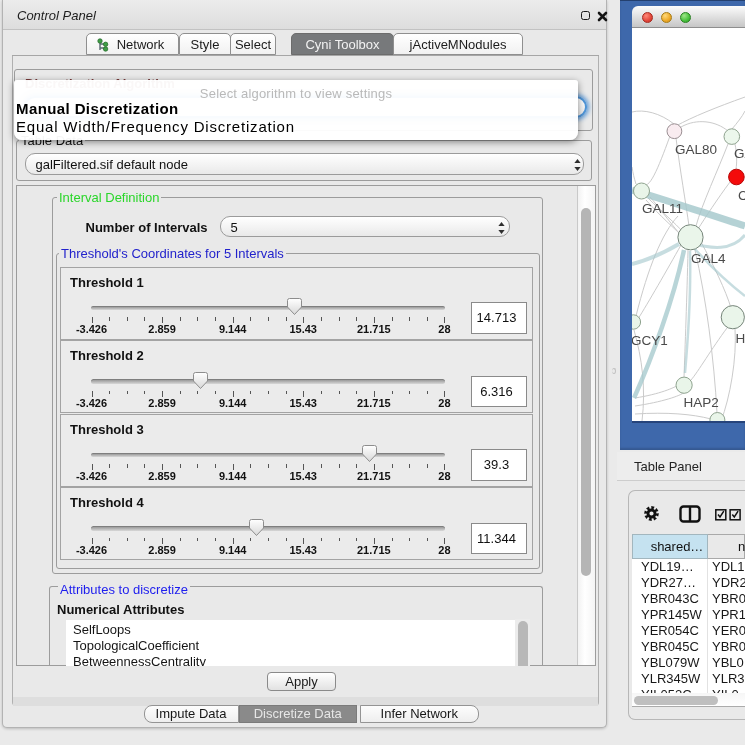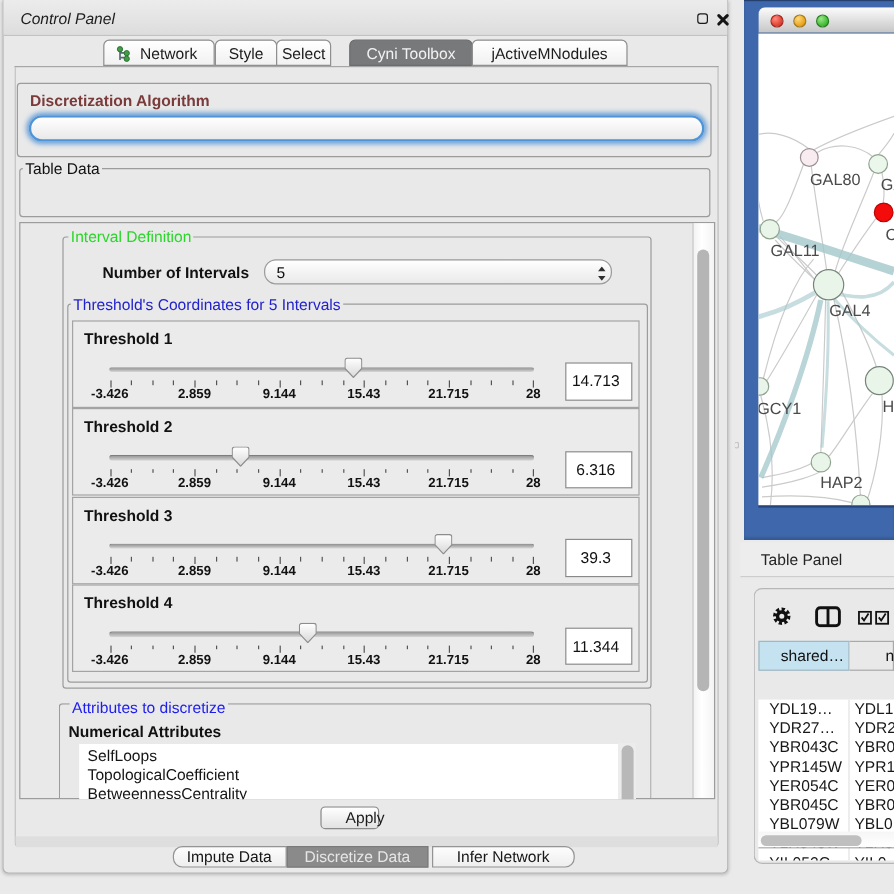--- a/index.html
+++ b/index.html
@@ -35,39 +35,39 @@
 .groove { left:30px; top:38px; width:353.5px; height:4.5px; border-radius:3px; background:linear-gradient(#9a9a9a,#d8d8d8); border-top:1px solid #7e7e7e; }
 .tick { top:49.5px; width:1px; background:#555; }
 .tlabel { top:56.5px; font-size:11px; line-height:11px; font-weight:bold; color:#111; width:50px; text-align:center; }
 .vbox { left:410px; top:34.5px; width:56px; height:31.5px; background:#ffffff; border:1px solid #8a8a8a; font-size:13px; color:#111; text-align:center; line-height:29px; padding-right:5px; }
 .thumb { top:30.5px; width:15px; height:17px; }
 
 
 #attrlist { font-size:13px; color:#151515; line-height:16px; }
 
 
-#applybtn { left:267px; top:672px; width:49px; height:19px; background:linear-gradient(#ffffff,#e2e2e2); border:1px solid #8a8a8a; border-radius:4px; font-size:13px; color:#1a1a1a; line-height:17px;padding-left:20px; }
+#applybtn { left:267px; top:672px; width:69px; height:19px; background:linear-gradient(#ffffff,#e2e2e2); border:1px solid #8a8a8a; border-radius:4px; font-size:13px; color:#1a1a1a; text-align:center; line-height:17px; }
 
 
 .btab { top:704.5px; height:18px; border:1px solid #949494; background:linear-gradient(#fdfdfd,#eeeeee); font-size:13px; color:#161616; text-align:center; line-height:16px; }
 .btab.sel { background:#8a8a8a; color:#e6e6e6; border-color:#7b7b7b; }
 
 
 #nw { left:620px; top:0; width:125px; height:450px; background:#3e68ab; border-top:1px solid #24406f; box-shadow:inset 0 -2px 2px rgba(0,0,0,0.15); }
 #nw-title { left:11.5px; top:5px; width:113.5px; height:22px; background:linear-gradient(#fcfcfc,#c6c6c6); border-radius:6px 0 0 0; border-bottom:1px solid #8e8e8e; }
 .tl { top:6px; width:11px; height:11px; border-radius:50%; }
 #canvas { left:11.5px; top:27px; width:113.5px; height:393px; background:#ffffff; overflow:hidden; }
 
 
 #tp-title { left:617px; top:452px; width:128px; height:29px; background:#ededed; border-bottom:1px solid #cdcdcd; }
 #tp-title .t { left:17px; top:7px; font-size:13px; color:#242424; }
 #tpw { left:628px; top:490px; width:117px; height:230px; background:#e9e9e9; border:1px solid #b7b7b7; border-radius:7px 0 0 7px; border-right:none; }
 #tbl-hdr1 { left:632px; top:534px; width:76px; height:25px; background:#c5e2f0; border:1px solid #a2b6be; font-size:13px; color:#111; text-align:center; line-height:24px; padding-left:14px; }
 #tbl-hdr2 { left:708px; top:534px; width:37px; height:25px; background:#e9e9e9; border:1px solid #a9a9a9; border-left:none; font-size:13px; color:#111; padding-left:30px; line-height:24px; }
-#tbl-body { left:632px; top:559px; width:113px; height:134px; background:#ffffff; overflow:hidden; font-size:13px; color:#181818;margin-top:24px; }
+#tbl-body { left:632px; top:559px; width:113px; height:134px; background:#ffffff; overflow:hidden; font-size:13px; color:#181818; }
 .trow { position:absolute; left:0; width:113px; height:16px; line-height:16px; }
 .c1 { position:absolute; left:9px; }
 .c2 { position:absolute; left:80px; }
 #hscroll-track { left:632px; top:693px; width:113px; height:14px; background:linear-gradient(#f6f6f6,#ffffff); border-bottom:1px solid #ababab; }
 #hscroll-thumb { left:634px; top:695.5px; width:84px; height:9px; background:#bfbfbf; border-radius:4.5px; }
 </style>
 </head>
 <body>
 <div id="stage">
 
@@ -97,21 +97,33 @@
   <div class="tab sel abs" style="left:291px; width:103px;">Cyni Toolbox</div>
   <div class="tab abs" style="left:393px; width:130px;">jActiveMNodules</div>
   <div id="tabline" class="abs"></div>
 
   <div class="gbox abs" style="left:14px; top:69px; width:579px; height:62px;"></div>
   <div class="abs" style="left:22px; top:75.5px; font-size:13px; font-weight:bold; color:#7a3b3b; background:#e9e9e9; padding:0 3px;">Discretization Algorithm</div>
   <div class="combo abs" style="left:24px; top:96px; width:563px; height:22px; border:2.5px solid #4f94d6; box-shadow:0 0 4px 2px rgba(86,150,214,0.9); border-radius:11px;"></div>
 
   <div class="gbox abs" style="left:16px; top:140px; width:576px; height:41px;"></div>
   <div class="gtitle abs" style="left:19px; top:133px; color:#111;">Table Data</div>
-
+  <div class="combo abs" style="left:25px; top:153px; width:559px; height:22px;">
+    <div class="ctext abs">galFiltered.sif default node</div>
+    <svg class="abs" style="left:548px; top:4.5px;" width="7" height="12" viewBox="0 0 7 12">
+        <path d="M3.5,0 L6.6,4 L0.4,4 Z" fill="#2e2e2e"></path>
+        <path d="M3.5,12 L6.6,8 L0.4,8 Z" fill="#2e2e2e"></path>
+      </svg>
+  </div>
+
+  <div class="abs" style="left:14px; top:80px; width:564px; height:60px; background:rgba(255,255,255,0.96); border-radius:3px 3px 8px 8px; box-shadow:0 2px 7px rgba(0,0,0,0.45);">
+    <div class="abs" style="left:0; top:6px; width:564px; text-align:center; font-size:13px; letter-spacing:0.2px; color:#b9b9b9;">Select algorithm to view settings</div>
+    <div class="abs" style="left:2px; top:20px; font-size:15px; letter-spacing:0.4px; font-weight:bold; color:#000;">Manual Discretization</div>
+    <div class="abs" style="left:2px; top:37.5px; font-size:15px; letter-spacing:0.8px; color:#000;">Equal Width/Frequency Discretization</div>
+  </div>
 
   <div class="abs" style="left:15.5px; top:185px; width:580.5px; height:481px; border:1px solid #9c9c9c; background:#e9e9e9;"></div>
 
   <div class="abs" style="left:577px; top:186px; width:18px; height:479px; background:linear-gradient(90deg,#f2f2f2,#ffffff 40%,#f4f4f4); border-left:1px solid #c9c9c9;"></div>
   <div class="abs" style="left:580.5px; top:208px; width:10.5px; height:368px; background:#b5b5b5; border-radius:5.5px;"></div>
 
   <div class="gbox abs" style="left:52px; top:197px; width:491px; height:377px;"></div>
   <div class="gtitle abs" style="left:57px; top:190px; color:#2ad62a;">Interval Definition</div>
 
   <div class="abs" style="left:85.5px; top:220px; font-size:13px; font-weight:bold; color:#111;">Number of Intervals</div>

